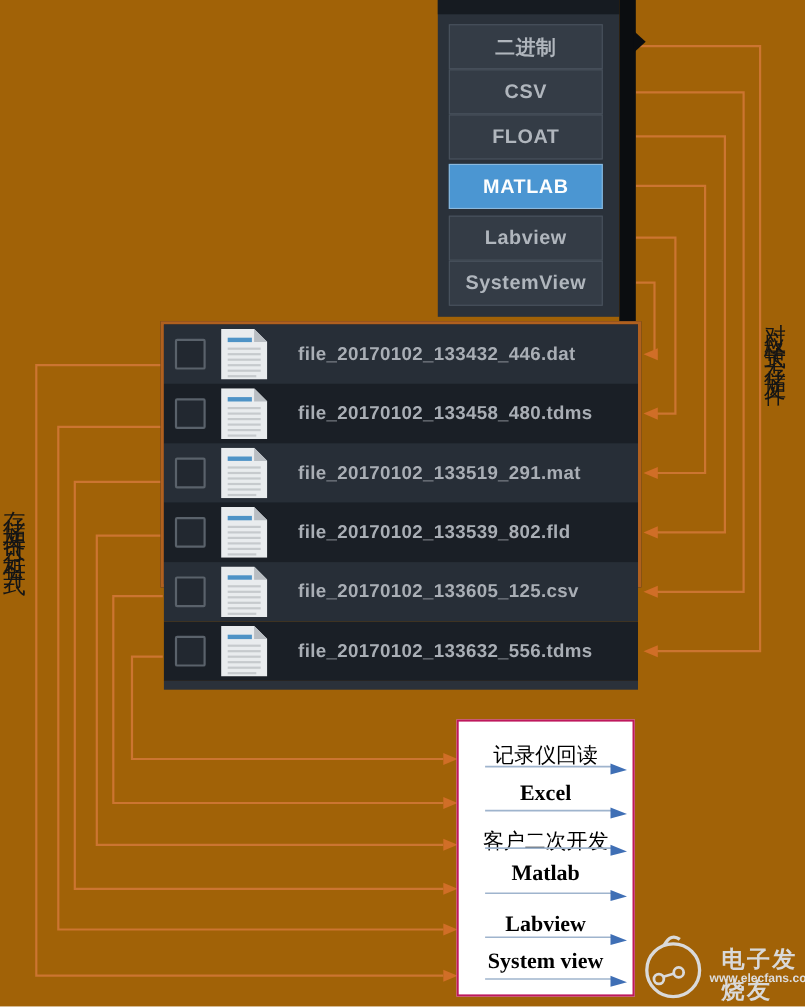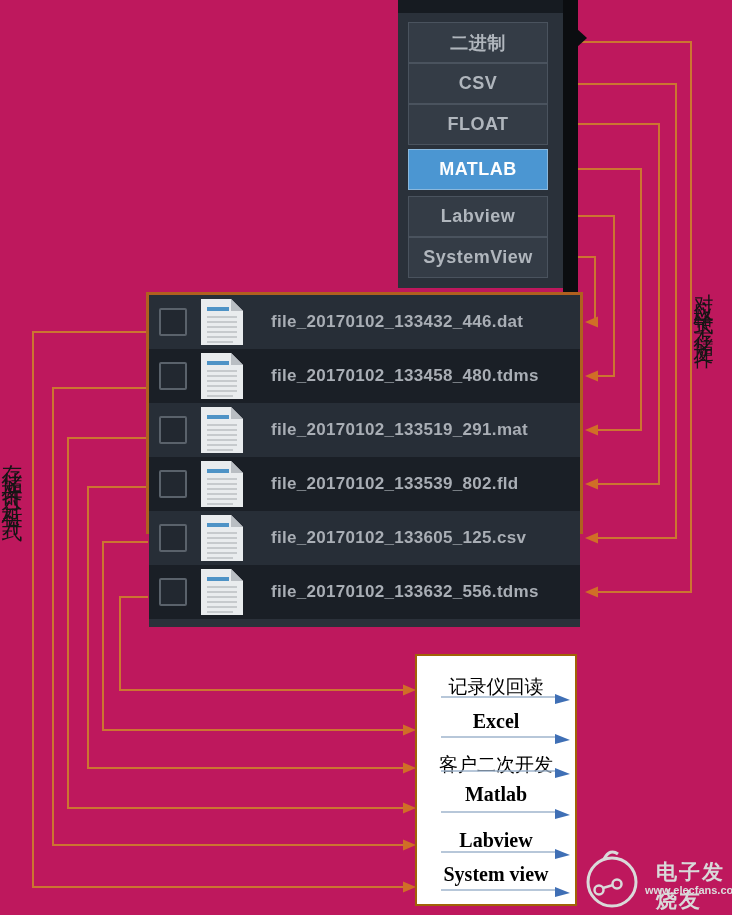--- a/index.html
+++ b/index.html
@@ -1,16 +1,16 @@
 <!DOCTYPE html>
 <html><head>
 <meta charset="utf-8">
 <style>
   html,body{margin:0;padding:0;background:#fff;}
-  #canvas{position:relative;width:732px;height:915px;background:#be185d;overflow:hidden;
+  #canvas{position:relative;width:732px;height:915px;background:#a16207;overflow:hidden;
           font-family:"Liberation Sans","DejaVu Sans",sans-serif;}
   
   .menu-panel{position:absolute;left:398px;top:0;width:165px;height:288px;background:#2a313a;}
   .menu-topstrip{position:absolute;left:0;top:0;width:100%;height:13px;background:#161b21;}
   .menu-item{position:absolute;left:10px;width:138px;height:39px;background:#343c46;
              border:1px solid #4a535e;color:#b0b6bd;font-size:18px;font-weight:600;
              display:flex;align-items:center;justify-content:center;letter-spacing:.5px;}
   .menu-item.selected{background:#4b96d2;border-color:#8ab8dd;color:#fdfefe;}
   .black-strip{position:absolute;left:563px;top:0;width:15px;height:292px;background:#0b0d10;}
   .popup-pointer{position:absolute;left:576px;top:28px;width:0;height:0;
@@ -23,21 +23,21 @@
   .file-row:nth-child(odd){background:#272e37;}
   .file-row:nth-child(even){background:#1a1f26;}
   .list-bottom-strip{width:100%;height:8px;background:#2b313a;}
   .checkbox{flex:none;width:24px;height:24px;margin-left:10px;background:#222830;
             border:2px solid #5a626b;border-radius:2px;}
   .doc-icon{flex:none;margin-left:14px;width:42px;height:46px;}
   .file-name{margin-left:28px;color:#a9aeb5;font-size:17px;font-weight:600;letter-spacing:.3px;
              white-space:nowrap;}
   
   .analysis-box{position:absolute;left:415px;top:654px;width:162px;height:252px;box-sizing:border-box;
-                background:#ffffff;border:2px solid #a16207;text-decoration:underline;}
+                background:#ffffff;border:2px solid #be185d;text-decoration:underline;}
   .analysis-label{position:absolute;left:0;width:100%;text-align:center;color:#000;
                   font-size:19px;white-space:nowrap;}
   .analysis-label.latin{font-family:"Liberation Serif","DejaVu Serif",serif;font-weight:700;font-size:20px;}
   .blue-arrow{position:absolute;left:22px;width:134px;height:12px;}
   
   .vtext{position:absolute;writing-mode:vertical-rl;text-orientation:upright;color:#151515;
          letter-spacing:7px;line-height:1;}
   #right-caption{left:694px;top:278px;font-size:20px;}
   #left-caption{left:2px;top:448px;font-size:21px;}
   

